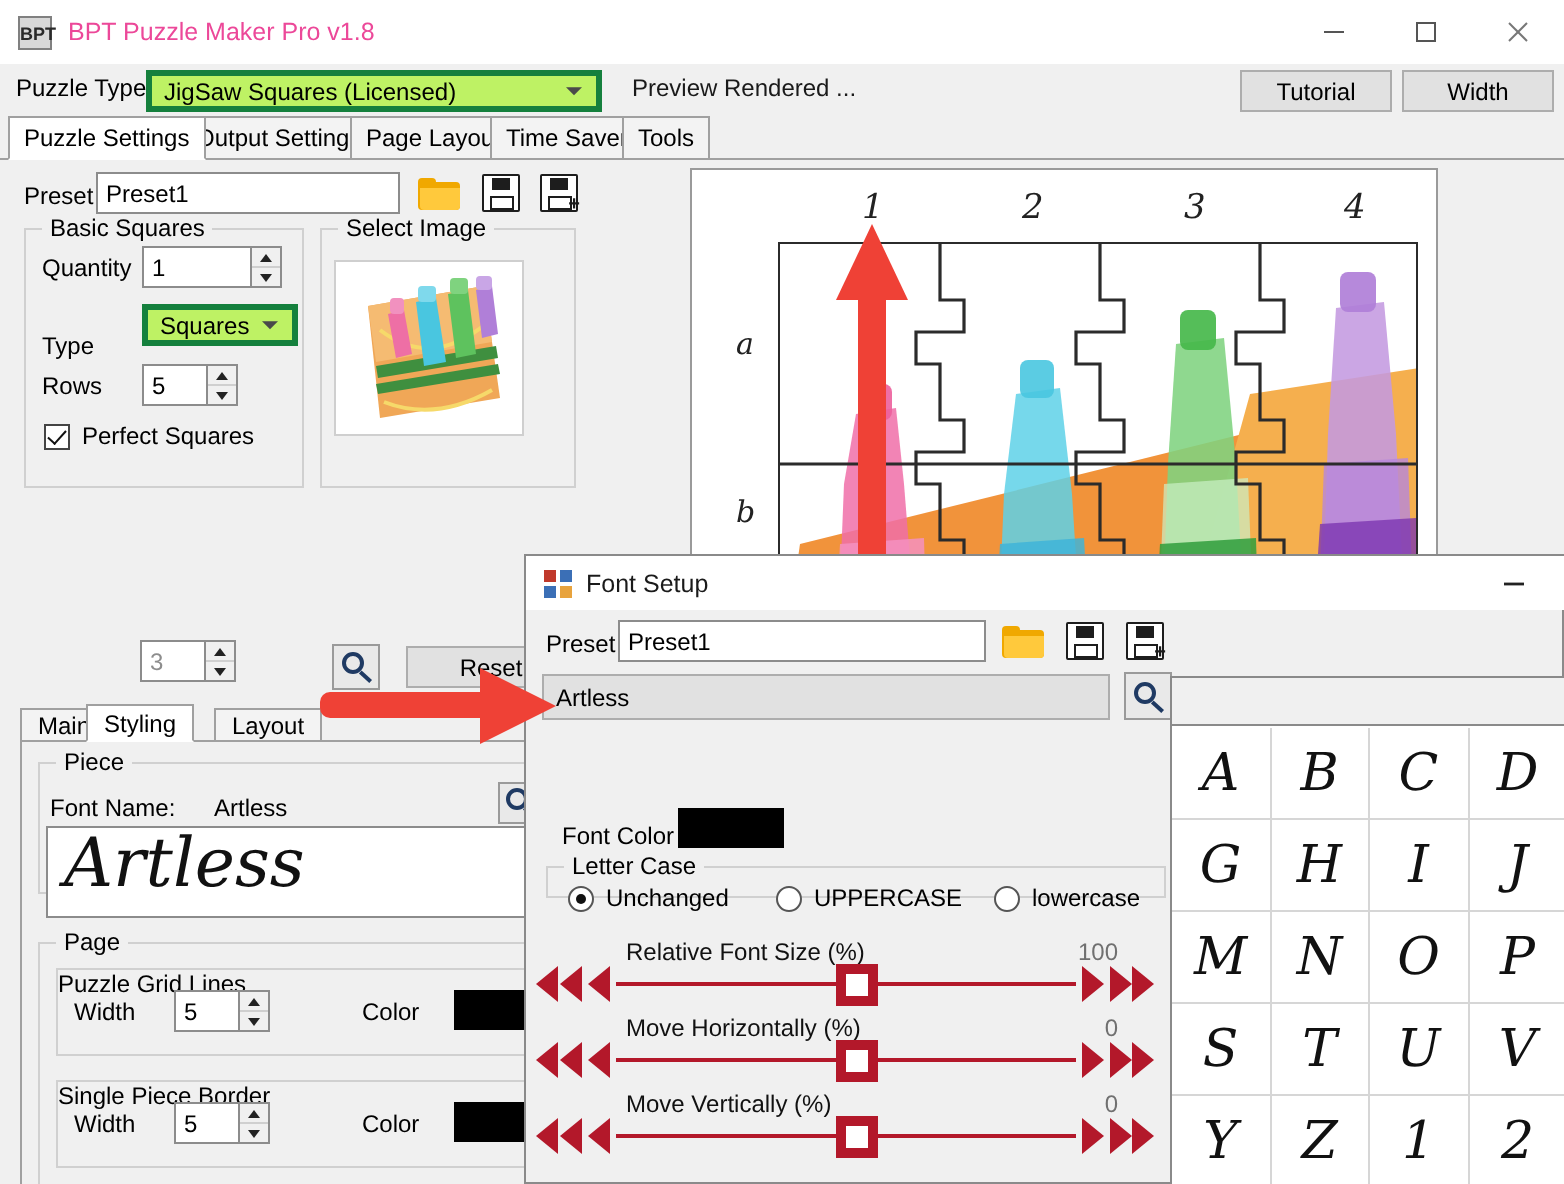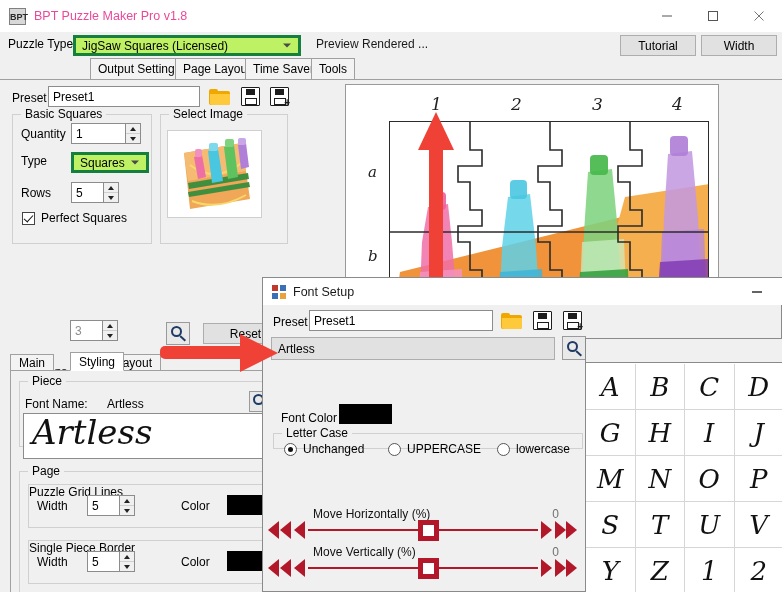--- a/index.html
+++ b/index.html
@@ -303,20 +303,21 @@
     <div class="combo" id="puzzletype-combo">
       <span>JigSaw Squares (Licensed)</span>
       <span class="caret"></span>
     </div>
     <div class="preview-status">Preview Rendered ...</div>
     <div class="topbtn" id="tutorial-btn">Tutorial</div>
     <div class="topbtn" id="about-btn">Width</div>
   </div>
 
   <div class="tabstrip">
+    <div class="tab active" style="left:4px;">Puzzle Settings</div>
     <div class="tab" style="left:90px;">Output Settings</div>
     <div class="tab" style="left:175px;">Page Layout</div>
     <div class="tab" style="left:245px;">Time Saver</div>
     <div class="tab" style="left:311px;">Tools</div>
   </div>
 
   <div class="preview-region">
     <div class="preview-page">
       <div class="puz-colhdr" style="left:85px; top:9px;">1</div>
       <div class="puz-colhdr" style="left:165px; top:9px;">2</div>
@@ -405,21 +406,21 @@
         <span class="btns">
             <div>
               <i class="arrow-up"></i>
             </div>
             <div>
               <i class="arrow-dn"></i>
             </div>
           </span>
       </div>
 
-      <div class="fld-label" style="left:8px; top:39px;">Type</div>
+      <div class="fld-label" style="left:8px; top:51px;">Type</div>
       <div class="combo" style="left:58px; top:37px; width:78px; height:21px; position:absolute;">
         <span>Squares</span>
         <span class="caret"></span>
       </div>
 
       <div class="fld-label" style="left:8px; top:71px;">Rows</div>
       <div class="spin" style="left:58px; top:67px; width:48px; height:21px;">
         <span class="val">5</span>
         <span class="btns">
             <div>
@@ -478,21 +479,21 @@
     <div id="magnify-btn">
       <span class="mag-ico">
           <span class="ring"></span>
           <span class="handle"></span>
         </span>
     </div>
     <div class="btn" id="reset-btn">Reset</div>
 
     <div class="innertabs">
       <div class="itab" style="left:0px;">Main</div>
-      <div class="itab active" style="left:60px;">Styling</div>
+      <div class="itab active" style="left:33px;">Styling</div>
       <div class="itab" style="left:97px;">Layout</div>
     </div>
 
     <div class="panel-styling">
 
       <div class="group" id="grp-font">
         <div class="glabel">Piece</div>
       </div>
       <div class="font-name-lbl">Font Name:</div>
       <div class="font-name-val">Artless</div>
@@ -625,20 +626,34 @@
         <div class="radio" style="left:114px;">
           <span class="dot"></span>
           <span>UPPERCASE</span>
         </div>
         <div class="radio" style="left:223px;">
           <span class="dot"></span>
           <span>lowercase</span>
         </div>
       </div>
 
+      <div class="slider-block" style="top:164px;">
+        <div class="slider-label">Relative Font Size (%)</div>
+        <div class="slider-value">100</div>
+        <div class="tri left" style="left:5px;  top:14px;"></div>
+        <div class="tri left" style="left:17px; top:14px;"></div>
+        <div class="tri left" style="left:31px; top:14px;"></div>
+        <div class="slider-track"></div>
+        <div class="slider-thumb">
+            <i></i>
+          </div>
+        <div class="tri right" style="left:278px; top:14px;"></div>
+        <div class="tri right" style="left:292px; top:14px;"></div>
+        <div class="tri right" style="left:303px; top:14px;"></div>
+      </div>
 
       <div class="slider-block" style="top:202px;">
         <div class="slider-label">Move Horizontally (%)</div>
         <div class="slider-value">0</div>
         <div class="tri left" style="left:5px;  top:14px;"></div>
         <div class="tri left" style="left:17px; top:14px;"></div>
         <div class="tri left" style="left:31px; top:14px;"></div>
         <div class="slider-track"></div>
         <div class="slider-thumb">
             <i></i>

